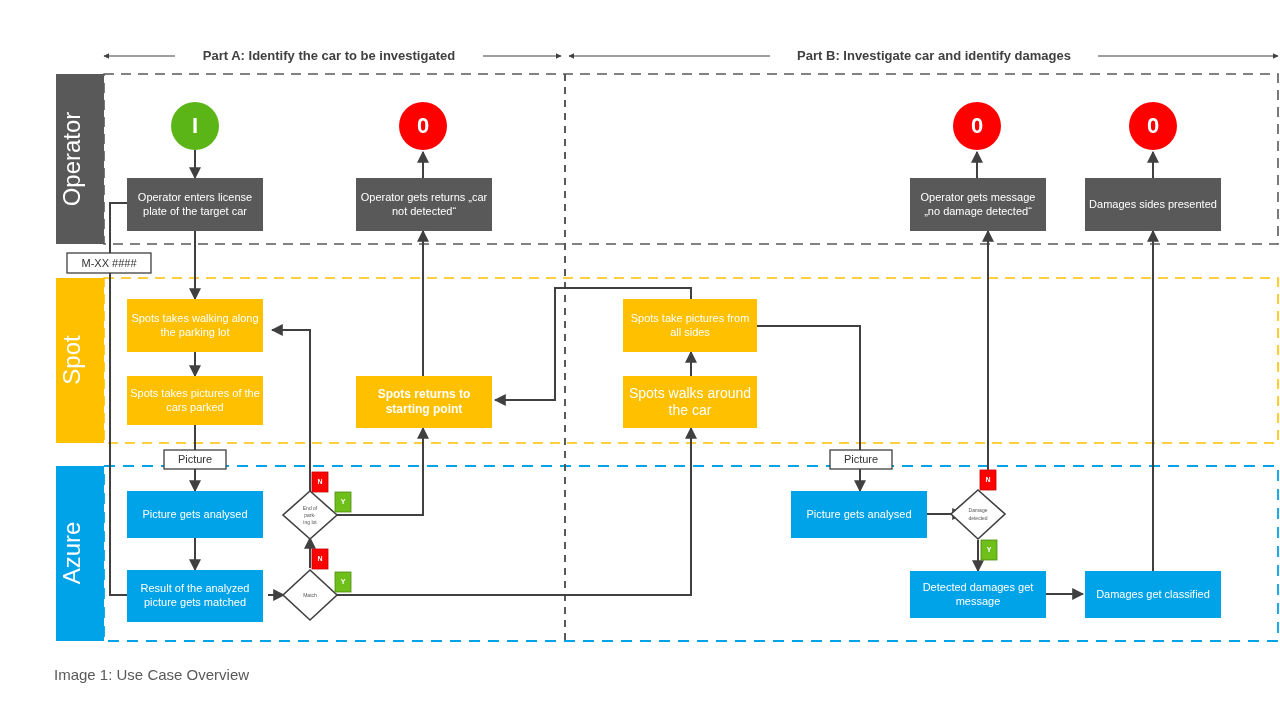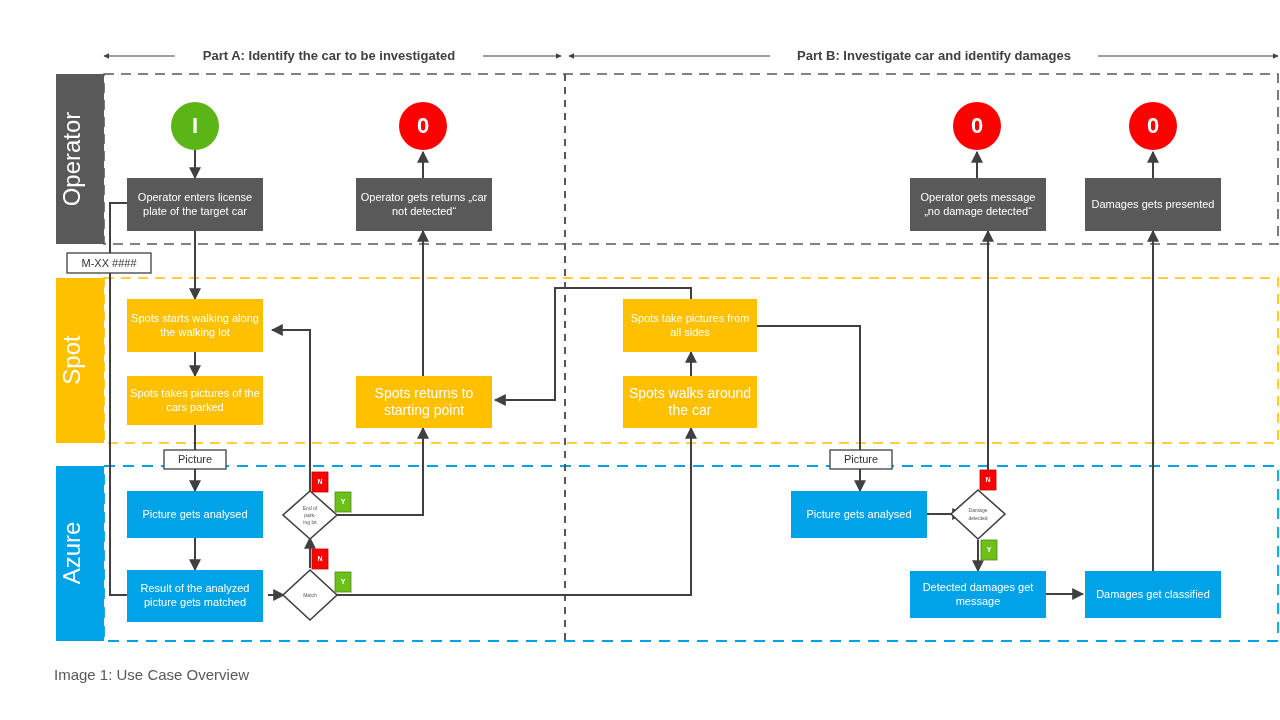--- a/index.html
+++ b/index.html
@@ -141,40 +141,40 @@
     </g>
     <g>
       <rect x="870" y="178" width="136" height="53" fill="#595959"></rect>
       <foreignObject x="872" y="180" width="132" height="49">
         <div xmlns="http://www.w3.org/1999/xhtml" style="width:132px;height:49px;display:flex;align-items:center;justify-content:center;text-align:center;color:#fff;font-size:11px;line-height:1.25;font-family:'Liberation Sans',sans-serif;">Operator gets message „no damage detected“</div>
       </foreignObject>
     </g>
     <g>
       <rect x="1045" y="178" width="136" height="53" fill="#595959"></rect>
       <foreignObject x="1047" y="180" width="132" height="49">
-        <div xmlns="http://www.w3.org/1999/xhtml" style="width:132px;height:49px;display:flex;align-items:center;justify-content:center;text-align:center;color:#fff;font-size:11px;line-height:1.25;font-family:'Liberation Sans',sans-serif;">Damages gets presented</div>
+        <div xmlns="http://www.w3.org/1999/xhtml" style="width:132px;height:49px;display:flex;align-items:center;justify-content:center;text-align:center;color:#fff;font-size:11px;line-height:1.25;font-family:'Liberation Sans',sans-serif;">Damages sides presented</div>
       </foreignObject>
     </g>
 
     <g>
       <rect x="87" y="299" width="136" height="53" fill="#FFC000"></rect>
       <foreignObject x="89" y="301" width="132" height="49">
-        <div xmlns="http://www.w3.org/1999/xhtml" style="width:132px;height:49px;display:flex;align-items:center;justify-content:center;text-align:center;color:#fff;font-size:11px;line-height:1.25;font-family:'Liberation Sans',sans-serif;">Spots starts walking along the walking lot</div>
+        <div xmlns="http://www.w3.org/1999/xhtml" style="width:132px;height:49px;display:flex;align-items:center;justify-content:center;text-align:center;color:#fff;font-size:11px;line-height:1.25;font-family:'Liberation Sans',sans-serif;">Spots takes walking along the parking lot</div>
       </foreignObject>
     </g>
     <g>
       <rect x="87" y="376" width="136" height="49" fill="#FFC000"></rect>
       <foreignObject x="89" y="378" width="132" height="45">
         <div xmlns="http://www.w3.org/1999/xhtml" style="width:132px;height:45px;display:flex;align-items:center;justify-content:center;text-align:center;color:#fff;font-size:11px;line-height:1.25;font-family:'Liberation Sans',sans-serif;">Spots takes pictures of the cars parked</div>
       </foreignObject>
     </g>
     <g>
       <rect x="316" y="376" width="136" height="52" fill="#FFC000"></rect>
       <foreignObject x="318" y="378" width="132" height="48">
-        <div xmlns="http://www.w3.org/1999/xhtml" style="width:132px;height:48px;display:flex;align-items:center;justify-content:center;text-align:center;color:#fff;font-size:14px;line-height:1.25;font-family:'Liberation Sans',sans-serif;">Spots returns to starting point</div>
+        <div xmlns="http://www.w3.org/1999/xhtml" style="width:132px;height:48px;display:flex;align-items:center;justify-content:center;text-align:center;color:#fff;font-size:12px;line-height:1.25;font-family:'Liberation Sans',sans-serif;font-weight:bold;">Spots returns to starting point</div>
       </foreignObject>
     </g>
     <g>
       <rect x="583" y="299" width="134" height="53" fill="#FFC000"></rect>
       <foreignObject x="585" y="301" width="130" height="49">
         <div xmlns="http://www.w3.org/1999/xhtml" style="width:130px;height:49px;display:flex;align-items:center;justify-content:center;text-align:center;color:#fff;font-size:11px;line-height:1.25;font-family:'Liberation Sans',sans-serif;">Spots take pictures from all sides</div>
       </foreignObject>
     </g>
     <g>
       <rect x="583" y="376" width="134" height="52" fill="#FFC000"></rect>

